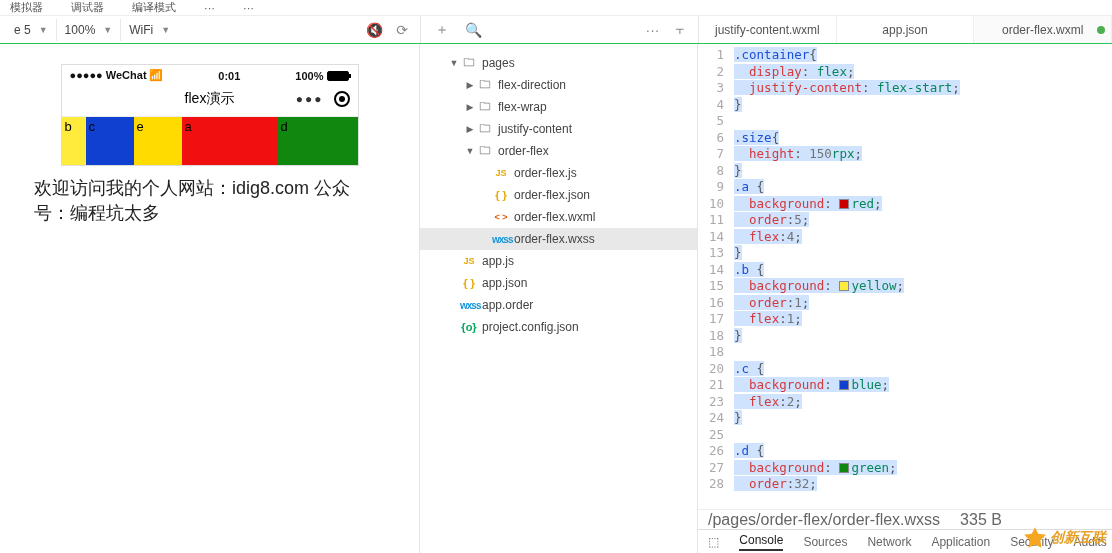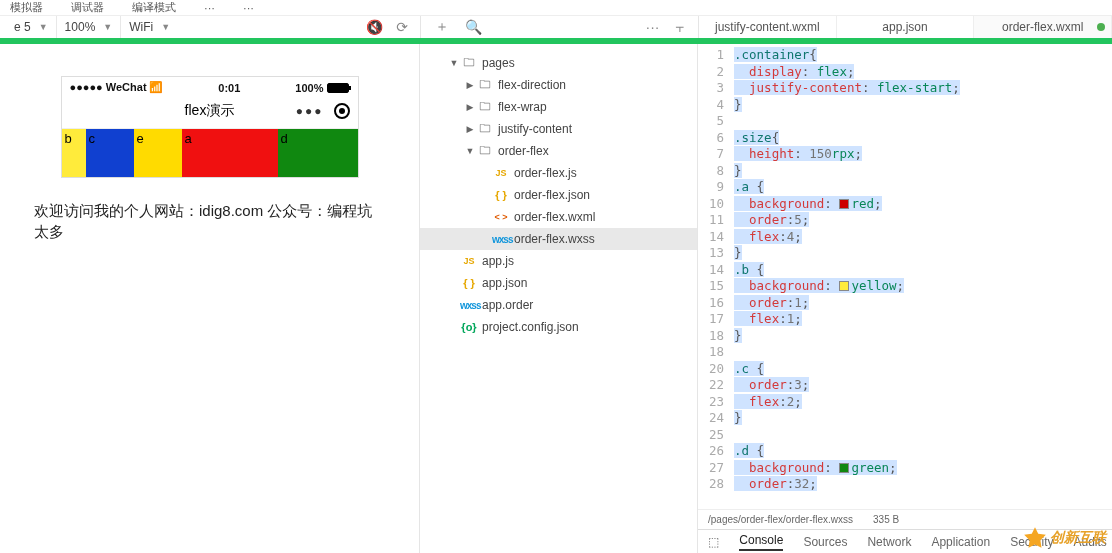--- a/index.html
+++ b/index.html
@@ -1,78 +1,78 @@
 <!DOCTYPE html>
 <html><head>
 <meta charset="utf-8">
 <style>
 * { box-sizing: border-box; margin: 0; padding: 0; }
 body { font-family: -apple-system, "Segoe UI", Arial, sans-serif; font-size: 12px; color: #333; background: #fff; width: 1112px; height: 553px; overflow: hidden; position: relative; }
 .topmenu { display: flex; gap: 28px; padding: 0 10px; height: 16px; align-items: center; color: #555; font-size: 11px; border-bottom: 1px solid #eee; }
-.toolbar { display: flex; align-items: center; height: 28px; border-bottom: 6px solid #22c55e; }
+.toolbar { display: flex; align-items: center; height: 28px; border-bottom: 1px solid #22c55e; }
 .tb-left { display: flex; align-items: center; gap: 0; flex: 0 0 420px; padding-left: 6px; }
 .tb-select { display: flex; align-items: center; height: 22px; padding: 0 8px; border-right: 1px solid #e8e8e8; font-size: 12px; color: #444; gap: 8px; }
 .tb-select .chev { font-size: 9px; color: #888; }
 .tb-spacer { flex: 1; }
 .tb-icons { display: flex; align-items: center; gap: 12px; padding: 0 12px; color: #888; font-size: 14px; }
 .tb-mid { display: flex; align-items: center; gap: 16px; padding: 0 14px; color: #888; font-size: 14px; border-left: 1px solid #e5e5e5; height: 100%; flex: 0 0 278px; }
 .tb-mid .spacer { flex: 1; }
 .tabs { display: flex; align-items: center; height: 100%; border-left: 1px solid #e5e5e5; flex: 1; }
 .tab { flex: 1; text-align: center; height: 100%; display: flex; align-items: center; justify-content: center; font-size: 12px; color: #555; border-right: 1px solid #eee; position: relative; }
 .tab.active { background: #fafafa; }
 .tab .dot { width: 8px; height: 8px; border-radius: 50%; background: #4caf50; position: absolute; right: 6px; top: 50%; margin-top: -4px; }
 .main { display: flex; height: calc(100% - 16px - 28px); }
 .col-sim { width: 420px; border-right: 1px solid #e5e5e5; padding: 20px 34px; }
-.phone { width: 298px; margin: 12px auto; border: 1px solid #ddd; background: #fff; }
+.phone { width: 298px; margin: 0 auto; border: 1px solid #ddd; background: #fff; }
 .statusbar { display: flex; align-items: center; justify-content: space-between; padding: 4px 8px 2px; font-size: 11px; color: #111; font-weight: 600; }
 .battery { display: inline-flex; align-items: center; gap: 4px; }
 .battery-ic { width: 22px; height: 10px; border: 1px solid #000; border-radius: 2px; position: relative; }
 .battery-ic::after { content: ""; position: absolute; right: -3px; top: 2px; width: 2px; height: 4px; background: #000; }
 .battery-ic i { display: block; background: #000; height: 100%; width: 100%; }
 .navbar { display: flex; align-items: center; justify-content: center; padding: 6px 8px 8px; position: relative; border-bottom: 1px solid #eee; }
 .nav-title { font-size: 14px; color: #000; }
 .nav-right { position: absolute; right: 8px; display: flex; gap: 10px; align-items: center; }
 .capsule-dots { letter-spacing: 2px; font-weight: 700; }
 .capsule-close { width: 16px; height: 16px; border: 2px solid #000; border-radius: 50%; display: flex; align-items: center; justify-content: center; }
 .capsule-close::after { content: ""; width: 6px; height: 6px; background: #000; border-radius: 50%; }
 .flexrow { display: flex; height: 48px; }
 .fb { font-size: 13px; color: #000; padding: 2px 3px; }
 .fb.b { background: #ffeb3b; width: 24px; }
 .fb.c { background: #1040d0; width: 48px; }
 .fb.e { background: #ffdb00; width: 48px; }
 .fb.a { background: #f01010; width: 96px; }
 .fb.d { background: #108810; flex: 1; }
-.welcome { padding: 10px 0; font-size: 15px; line-height: 1.4; color: #222; }
+.welcome { padding: 10px 0; font-size: 18px; line-height: 1.4; color: #222; }
 .col-tree { width: 278px; border-right: 1px solid #e5e5e5; padding-top: 8px; overflow: auto; }
 .tree-row { display: flex; align-items: center; height: 22px; font-size: 12px; color: #444; padding-left: 10px; cursor: default; }
 .tree-row.selected { background: #e8e8e8; }
 .tw { display: inline-block; text-align: center; }
 .twist { width: 12px; font-size: 9px; color: #666; }
 .ind { display: inline-block; }
 .icon { width: 18px; text-align: center; margin-right: 4px; font-size: 11px; font-weight: 700; }
 .ic-folder { color: #888; }
 .ic-js { color: #e6a700; font-size: 9px; }
 .ic-json { color: #e6a700; font-weight: 700; }
 .ic-wxml { color: #e05a00; font-size: 9px; }
 .ic-wxss { color: #1296db; font-size: 10px; letter-spacing: -1px; }
 .ic-config { color: #00a65a; }
 .col-editor { flex: 1; display: flex; flex-direction: column; min-width: 0; }
 .code { flex: 1; overflow: auto; font-family: Consolas, Menlo, monospace; font-size: 12.5px; line-height: 16.5px; padding-top: 3px; }
 .line { display: flex; }
 .gutter { width: 36px; text-align: right; padding-right: 10px; color: #aaa; flex-shrink: 0; }
 .ct { white-space: pre; }
 .hl { background: #cfe3ff; }
-.sel { color: #0f766e; }
+.sel { color: #1d4ed8; }
 .prop { color: #d33a3a; }
 .val { color: #098658; }
 .num { color: #737373; }
 .pun { color: #555; }
 .sw { display: inline-block; width: 10px; height: 10px; border: 1px solid #888; vertical-align: -1px; margin-right: 2px; }
 .sw.red { background: #c00; } .sw.yellow { background: #ffeb3b; } .sw.blue { background: #1040d0; } .sw.green { background: #108810; }
-.statusline { height: 20px; border-top: 1px solid #eee; display: flex; align-items: center; padding: 0 10px; font-size: 10px; color: #666; gap: 20px; }
+.statusline { height: 20px; border-top: 1px solid #eee; display: flex; align-items: center; padding: 0 10px; font-size: 16px; color: #666; gap: 20px; }
 .bottom-panel { height: 24px; border-top: 1px solid #ddd; display: flex; align-items: center; padding: 0 10px; gap: 20px; font-size: 12px; color: #666; }
 .bottom-panel .active { color: #222; border-bottom: 2px solid #333; padding-bottom: 2px; }
 .watermark { position: absolute; right: 6px; bottom: 2px; display: flex; align-items: center; gap: 2px; color: #e7a128; font-size: 14px; font-style: italic; font-weight: 700; pointer-events: none; }
 .watermark svg { width: 26px; height: 26px; }
 </style>
 </head>
 <body>
 
 <div class="topmenu" id="topmenu">
     <span>模拟器</span>
@@ -311,22 +311,22 @@
         </div>
         <div class="line">
           <span class="gutter">18</span>
           <span class="ct"></span>
         </div>
         <div class="line">
           <span class="gutter">20</span>
           <span class="ct"><span class="hl"><span class="sel">.c </span><span class="pun">{</span></span></span>
         </div>
         <div class="line">
-          <span class="gutter">22</span>
-          <span class="ct"><span class="hl">  <span class="prop">order</span><span class="pun">:</span><span class="num">3</span><span class="pun">;</span></span></span>
+          <span class="gutter">21</span>
+          <span class="ct"><span class="hl">  <span class="prop">background</span><span class="pun">: </span><span class="sw blue"></span><span class="val">blue</span><span class="pun">;</span></span></span>
         </div>
         <div class="line">
           <span class="gutter">23</span>
           <span class="ct"><span class="hl">  <span class="prop">flex</span><span class="pun">:</span><span class="num">2</span><span class="pun">;</span></span></span>
         </div>
         <div class="line">
           <span class="gutter">24</span>
           <span class="ct"><span class="hl"><span class="pun">}</span></span></span>
         </div>
         <div class="line">

